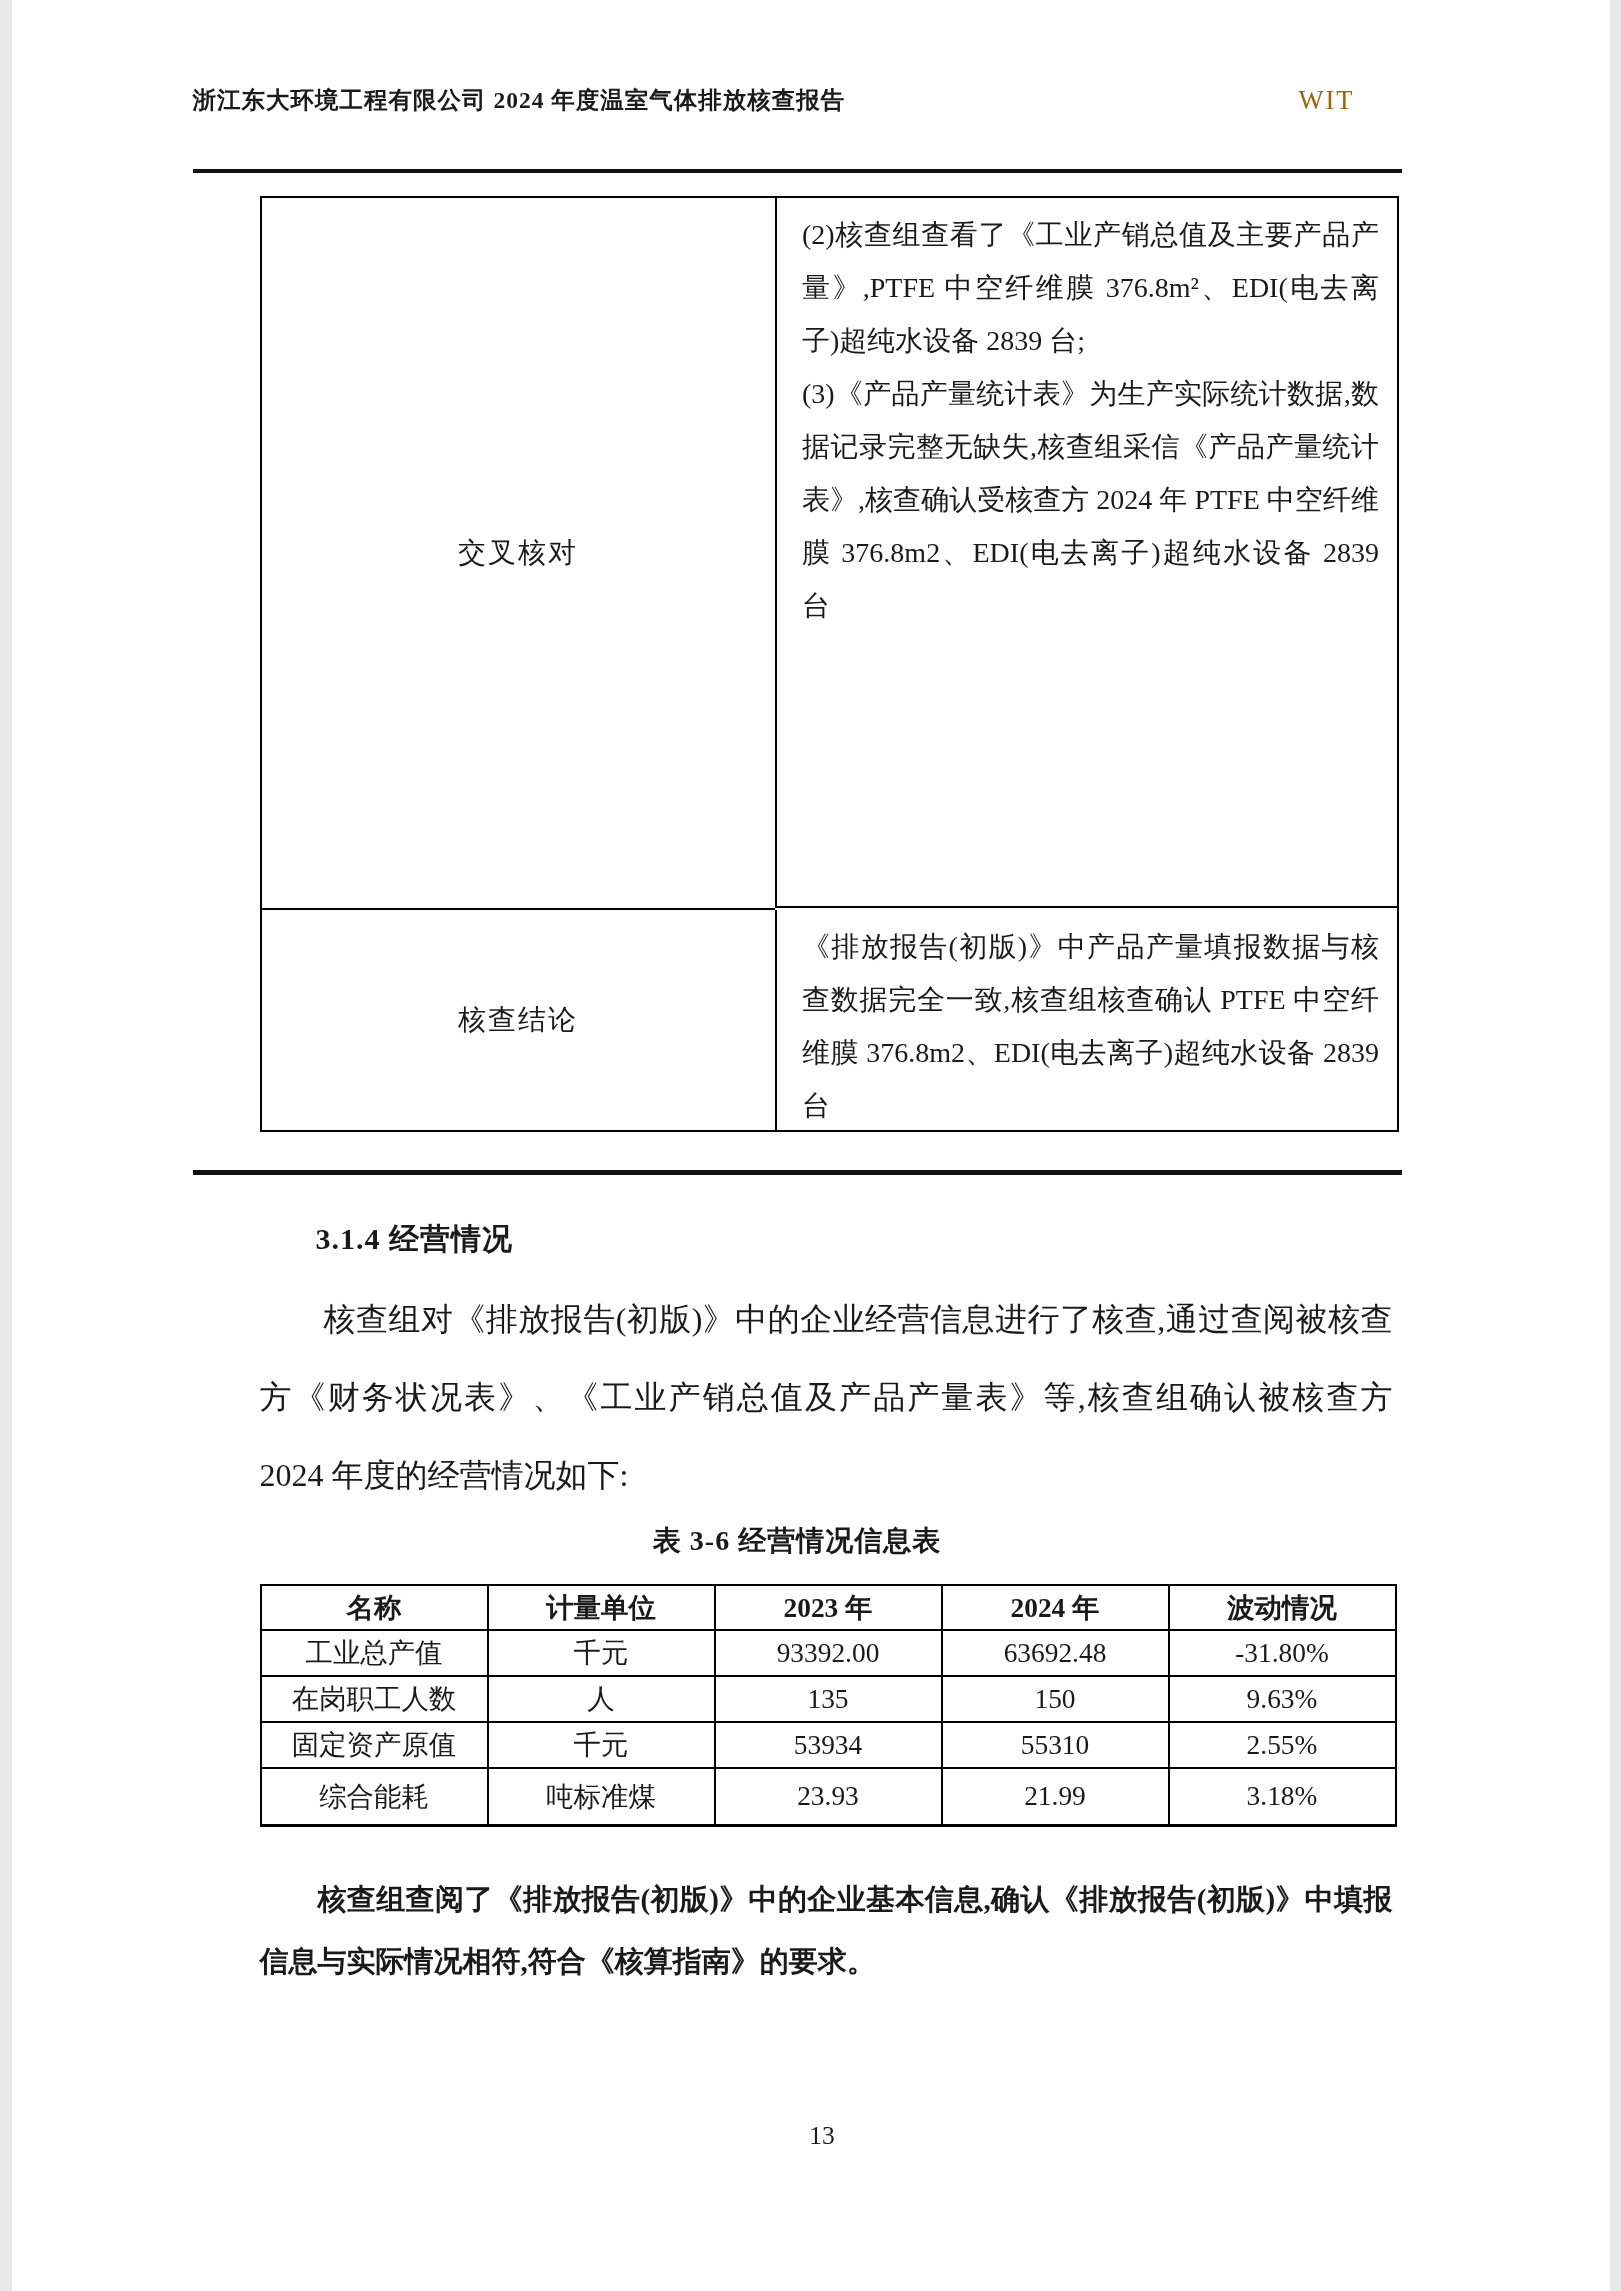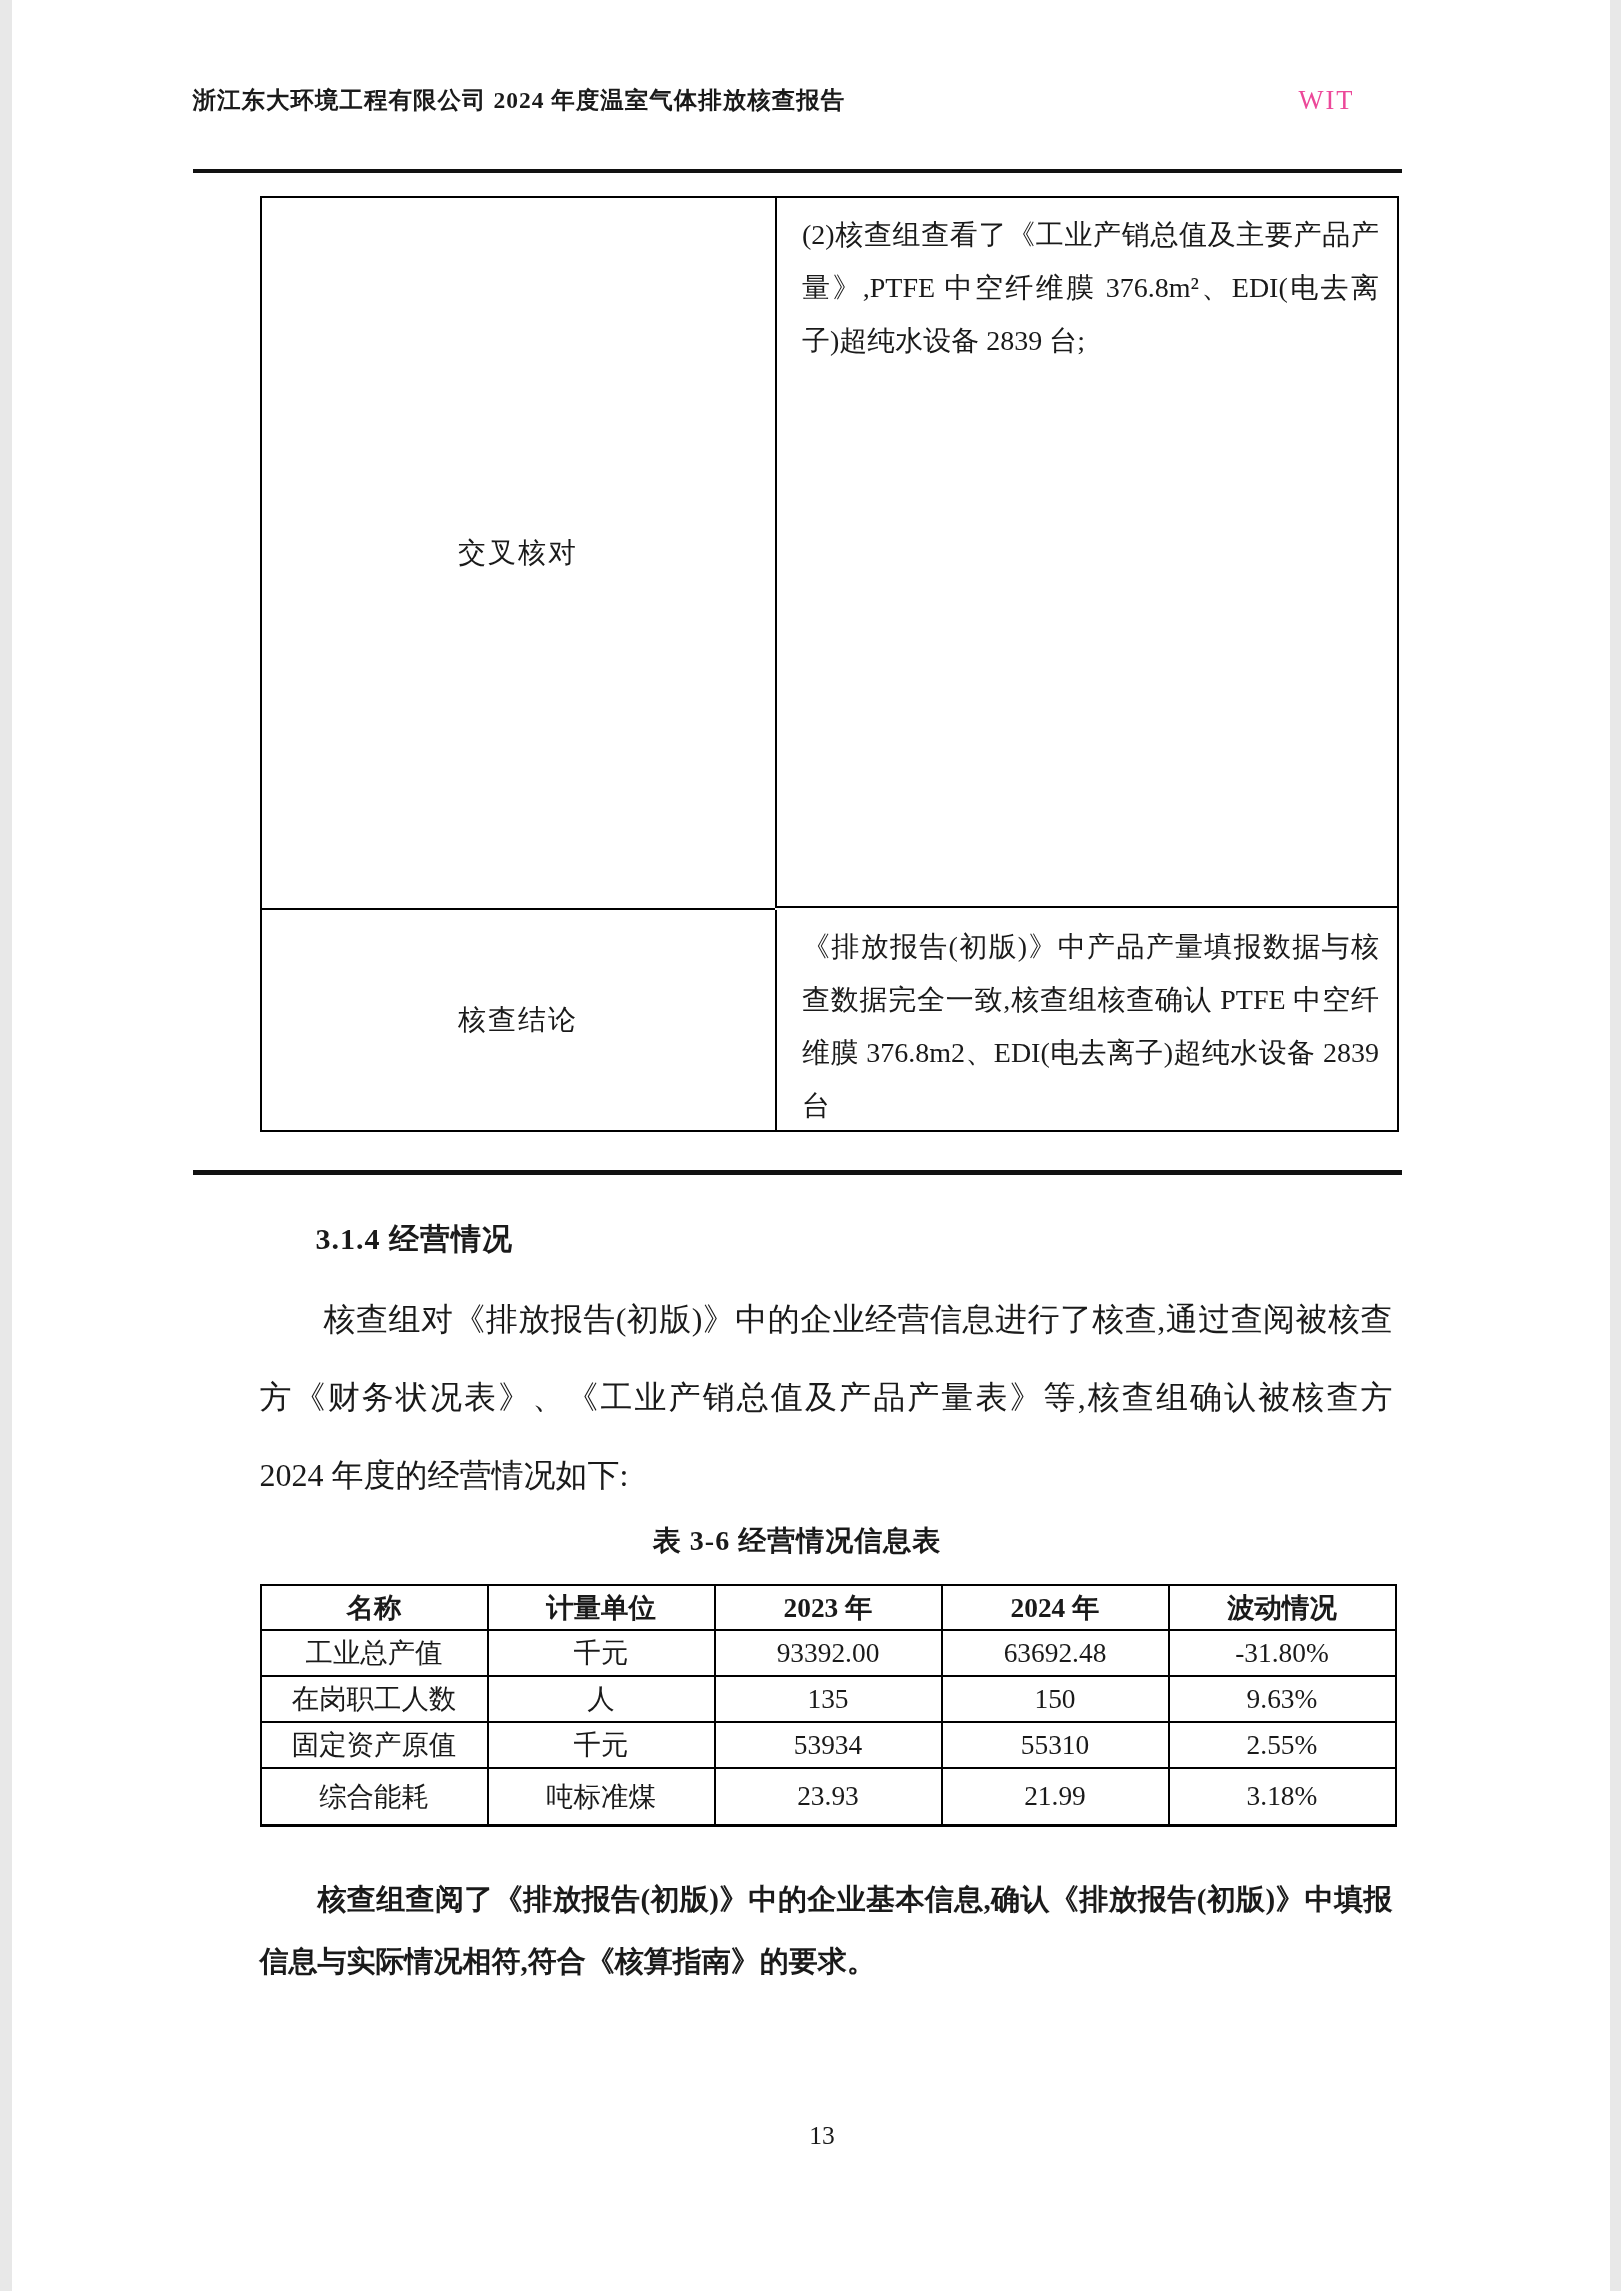--- a/index.html
+++ b/index.html
@@ -11,21 +11,21 @@
     font-family:"Liberation Serif","DejaVu Serif",serif;
     color:#1a1a1a;
     overflow:hidden;
   }
   
   .header-row{
     position:absolute;top:84px;left:181px;width:1209px;
     display:flex;justify-content:space-between;align-items:flex-end;
   }
   .header-title{font-size:23.5px;font-weight:bold;letter-spacing:1px;}
-  .header-logo{font-size:26.5px;letter-spacing:2px;margin-right:47px;color:#ec4899;}
+  .header-logo{font-size:26.5px;letter-spacing:2px;margin-right:47px;color:#a16207;}
   .header-rule{
     position:absolute;top:169px;left:181px;width:1209px;height:3.9px;background:#111;
   }
   
   .cross-table{
     position:absolute;top:196px;left:248px;width:1135px;
     border:2.9px solid #000;border-collapse:collapse;
     display:grid;grid-template-columns:513px 1fr;
   }
   .ct-label{
@@ -99,20 +99,21 @@
   <div class="header-row">
     <span class="header-title">浙江东大环境工程有限公司 2024 年度温室气体排放核查报告</span>
     <span class="header-logo">WIT</span>
   </div>
   <div class="header-rule"></div>
 
   <div class="cross-table">
     <div class="ct-label ct-row1">交叉核对</div>
     <div class="ct-content ct-row1">
       <p>(2)核查组查看了《工业产销总值及主要产品产量》,PTFE 中空纤维膜 376.8m²、EDI(电去离子)超纯水设备 2839 台;</p>
+      <p>(3)《产品产量统计表》为生产实际统计数据,数据记录完整无缺失,核查组采信《产品产量统计表》,核查确认受核查方 2024 年 PTFE 中空纤维膜 376.8m2、EDI(电去离子)超纯水设备 2839 台</p>
     </div>
     <div class="ct-label ct-row2 ct-last">核查结论</div>
     <div class="ct-content ct-row2 ct-last">
       <p>《排放报告(初版)》中产品产量填报数据与核查数据完全一致,核查组核查确认 PTFE 中空纤维膜 376.8m2、EDI(电去离子)超纯水设备 2839 台</p>
     </div>
   </div>
 
   <div class="section-separator"></div>
 
   <div class="section-heading">3.1.4 经营情况</div>

